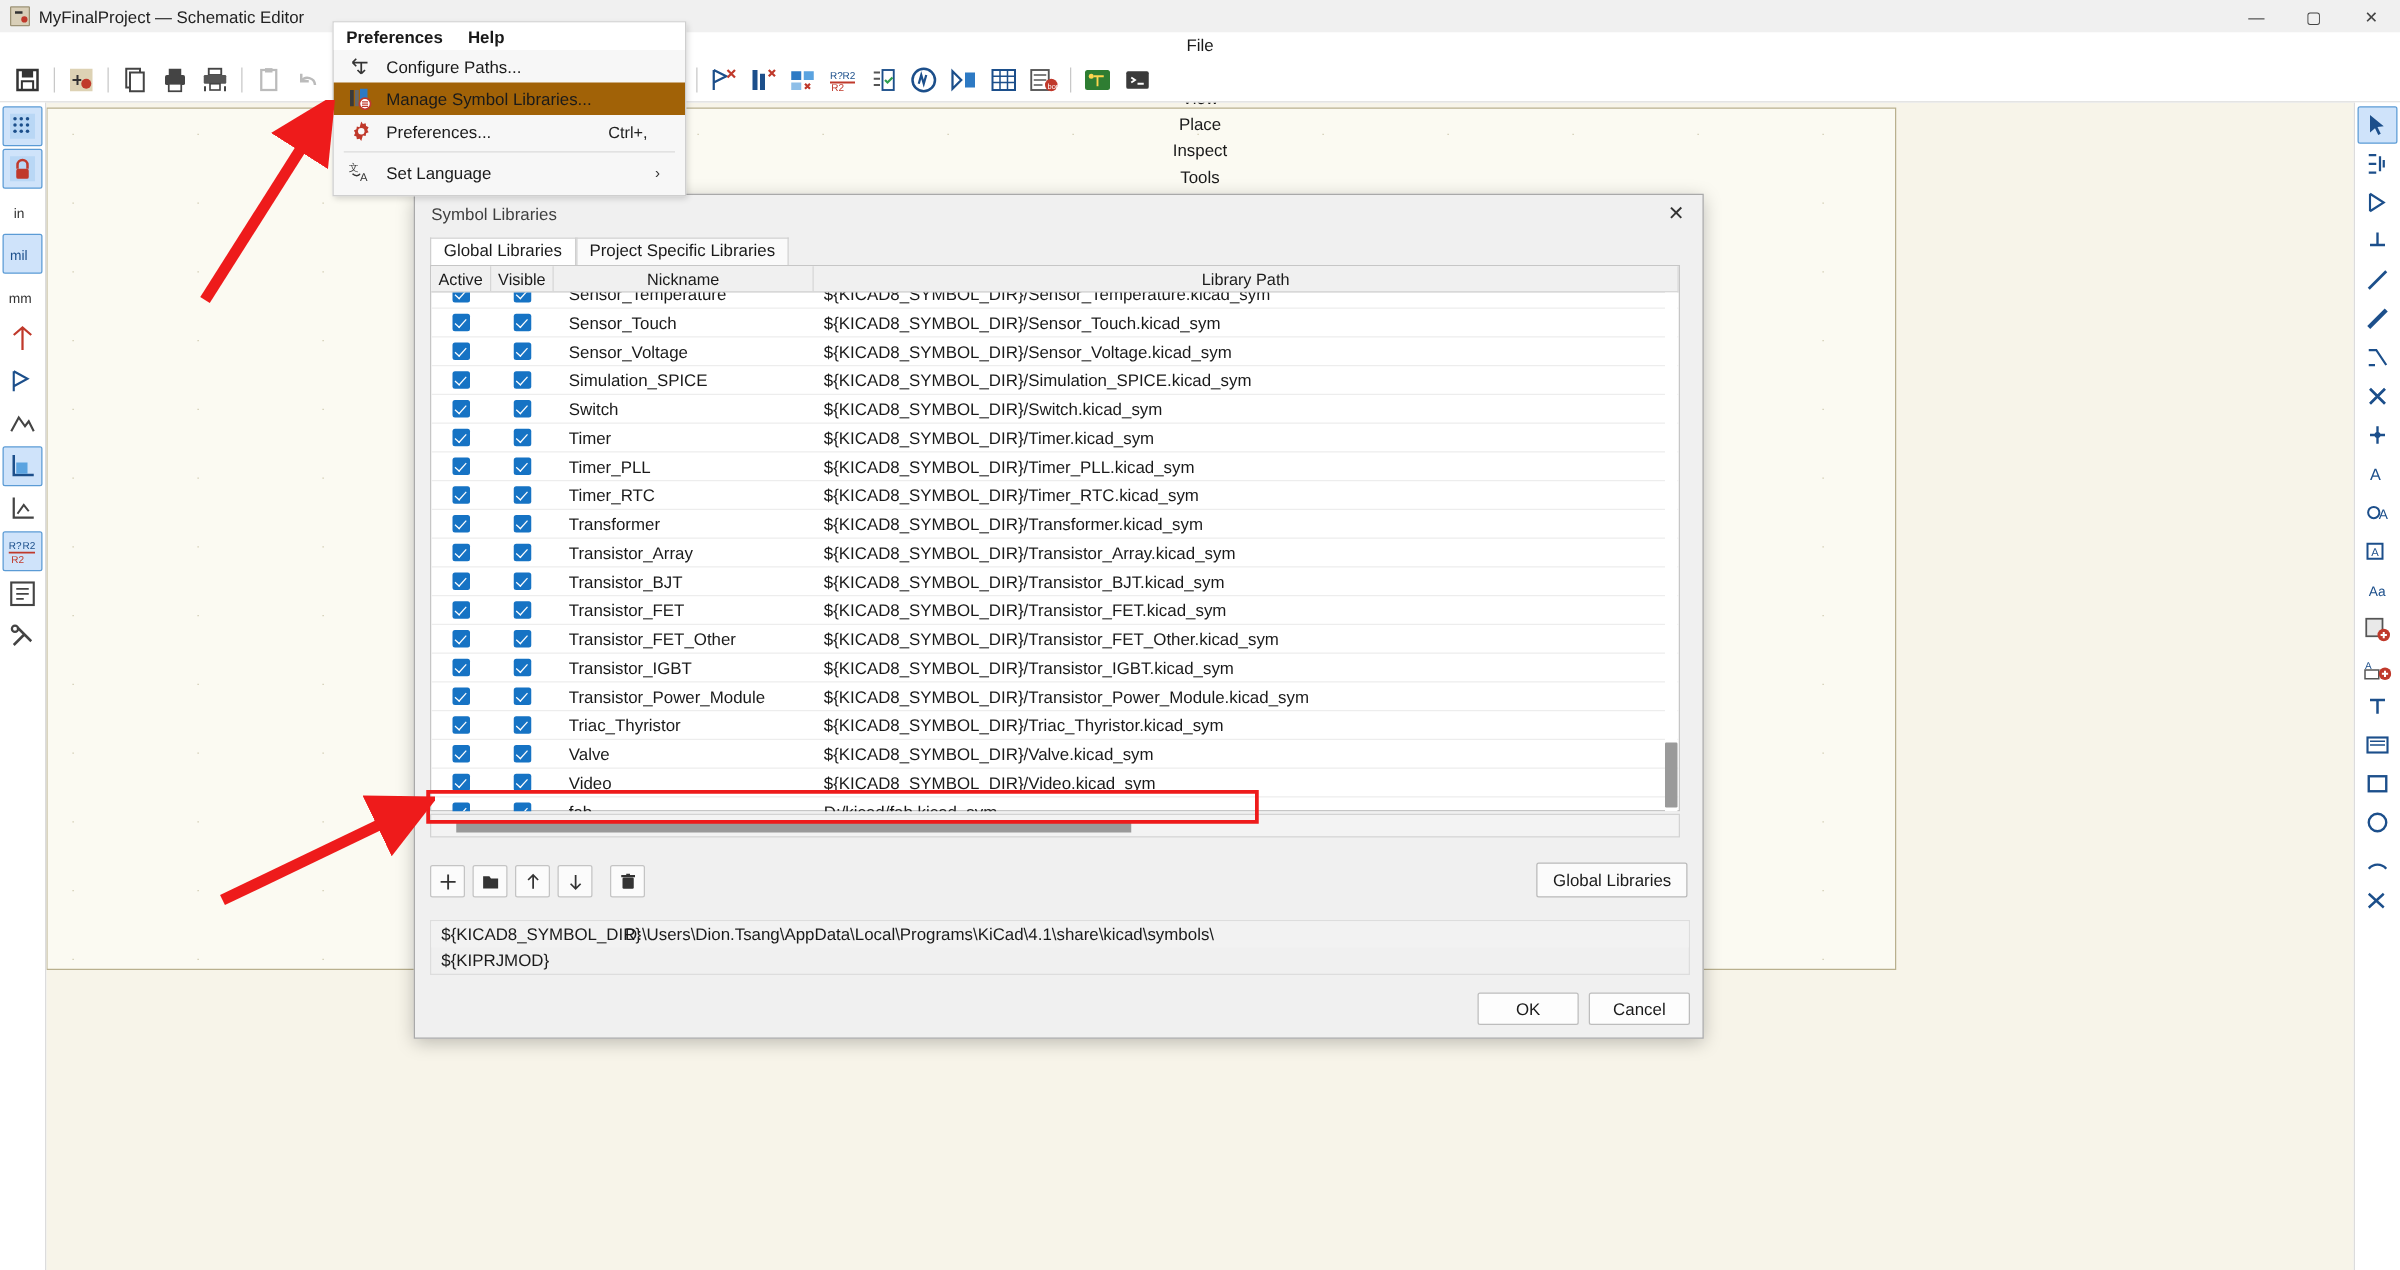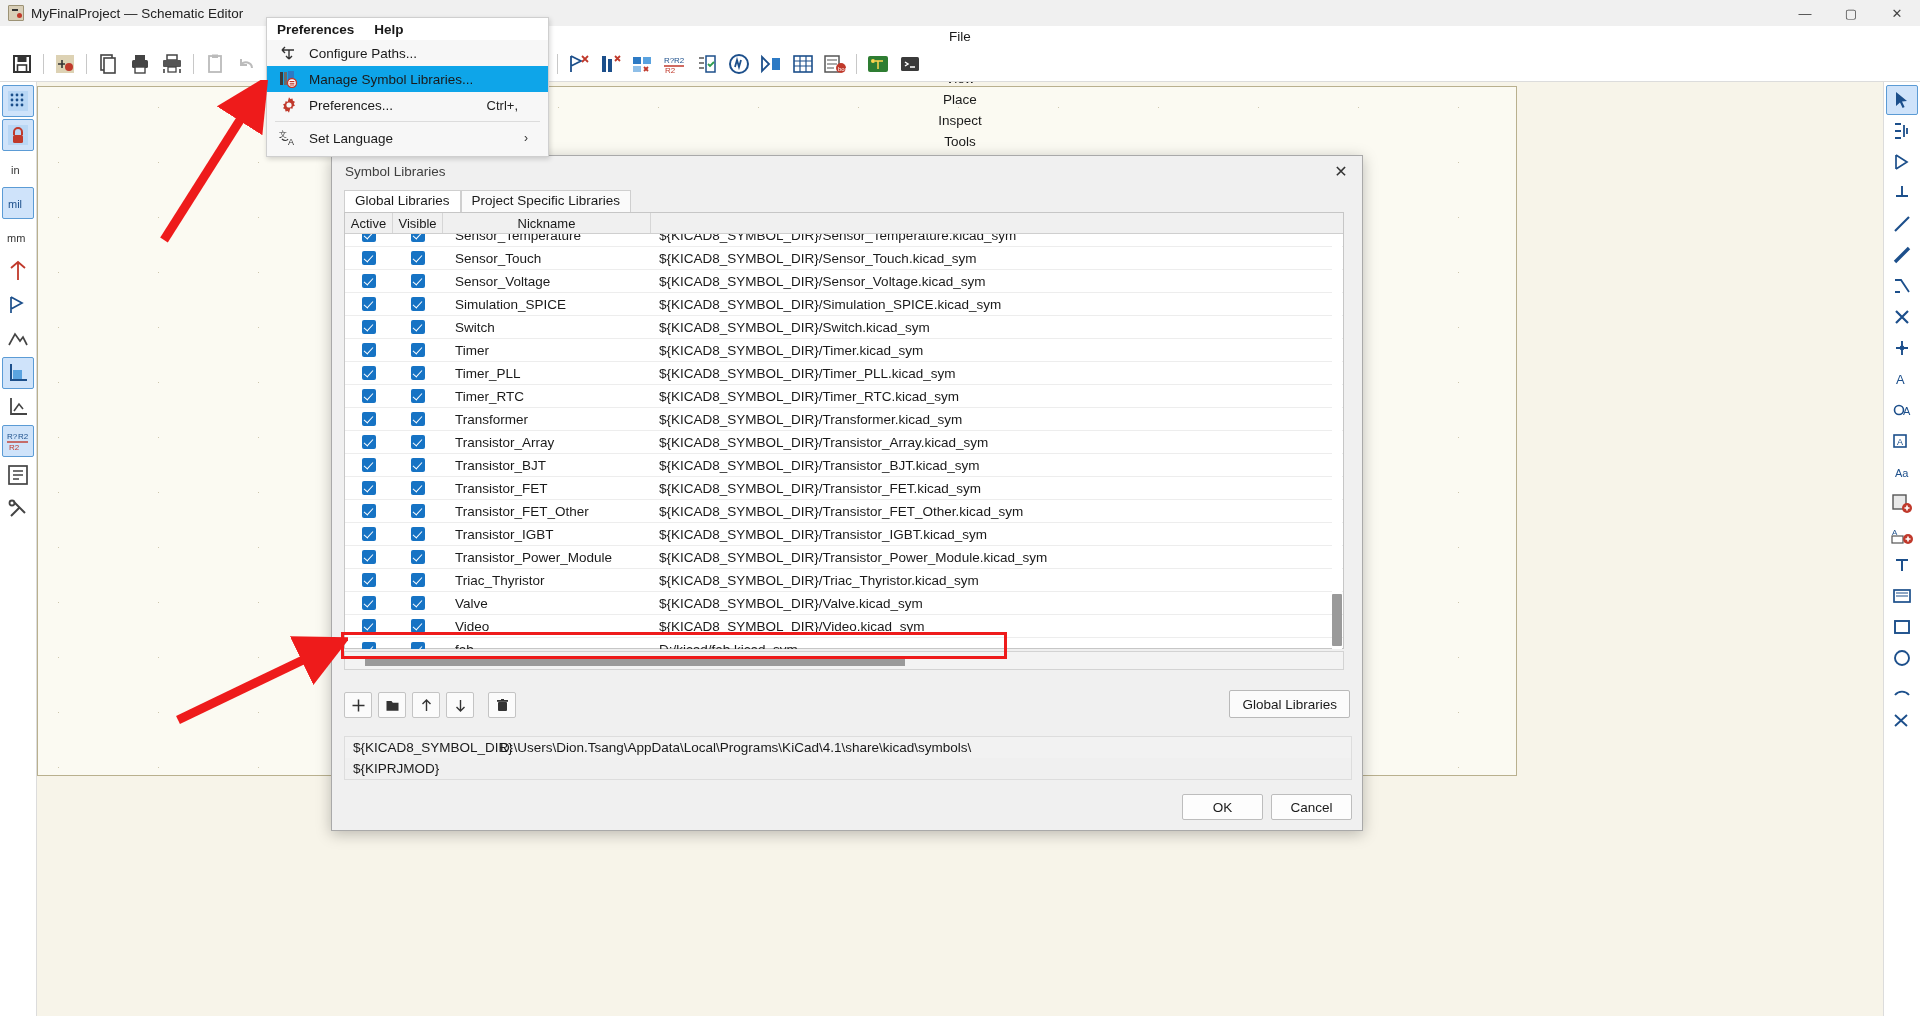--- a/index.html
+++ b/index.html
@@ -86,21 +86,21 @@
     background:#f7f7f7; border:1px solid #cfcfcf; box-shadow:1px 2px 5px rgba(0,0,0,.17);
     z-index:40;
   }
   #prefmenu .hdrrow{
     height:22px; display:flex; align-items:center; background:#ffffff;
   }
   #prefmenu .hdrrow span{ padding:0 10px; font-size:13.5px;font-weight:bold; }
   #prefmenu .mrow{
     height:26px; display:flex; align-items:center; font-size:13.5px; padding-left:10px; position:relative;
   }
-  #prefmenu .mrow.hl{ background:#0ea5e9; }
+  #prefmenu .mrow.hl{ background:#a16207; }
   #prefmenu .micon{ width:24px;height:20px;display:flex;align-items:center;justify-content:center;margin-right:8px; }
   #prefmenu .accel{ position:absolute; right:30px; font-size:13px; color:#222; }
   #prefmenu .arrow{ position:absolute; right:20px; font-size:12px; color:#333; }
   #prefmenu .sep{ height:1px;background:#dcdcdc;margin:3px 8px; }
 
   
   #dlg{
     position:absolute; left:331px; top:155px; width:1032px; height:676px;
     background:#f0f0f0; border:1px solid #a9a9a9; box-shadow:0 3px 14px rgba(0,0,0,.25);
     z-index:30;
@@ -854,20 +854,21 @@
   <div class="tabs">
     <div class="tab active">Global Libraries</div>
     <div class="tab">Project Specific Libraries</div>
   </div>
 
   <div id="grid">
     <div id="gridhead">
       <div class="h c-active">Active</div>
       <div class="h c-visible">Visible</div>
       <div class="h c-nick">Nickname</div>
+      <div class="h c-path">Library Path</div>
     </div>
     <div id="gridbodywrap">
       <div id="gridbody">
           <div class="grow">
             <div class="cell ctr c-active">
               <div class="cbx"></div>
             </div>
             <div class="cell ctr c-visible">
               <div class="cbx"></div>
             </div>

